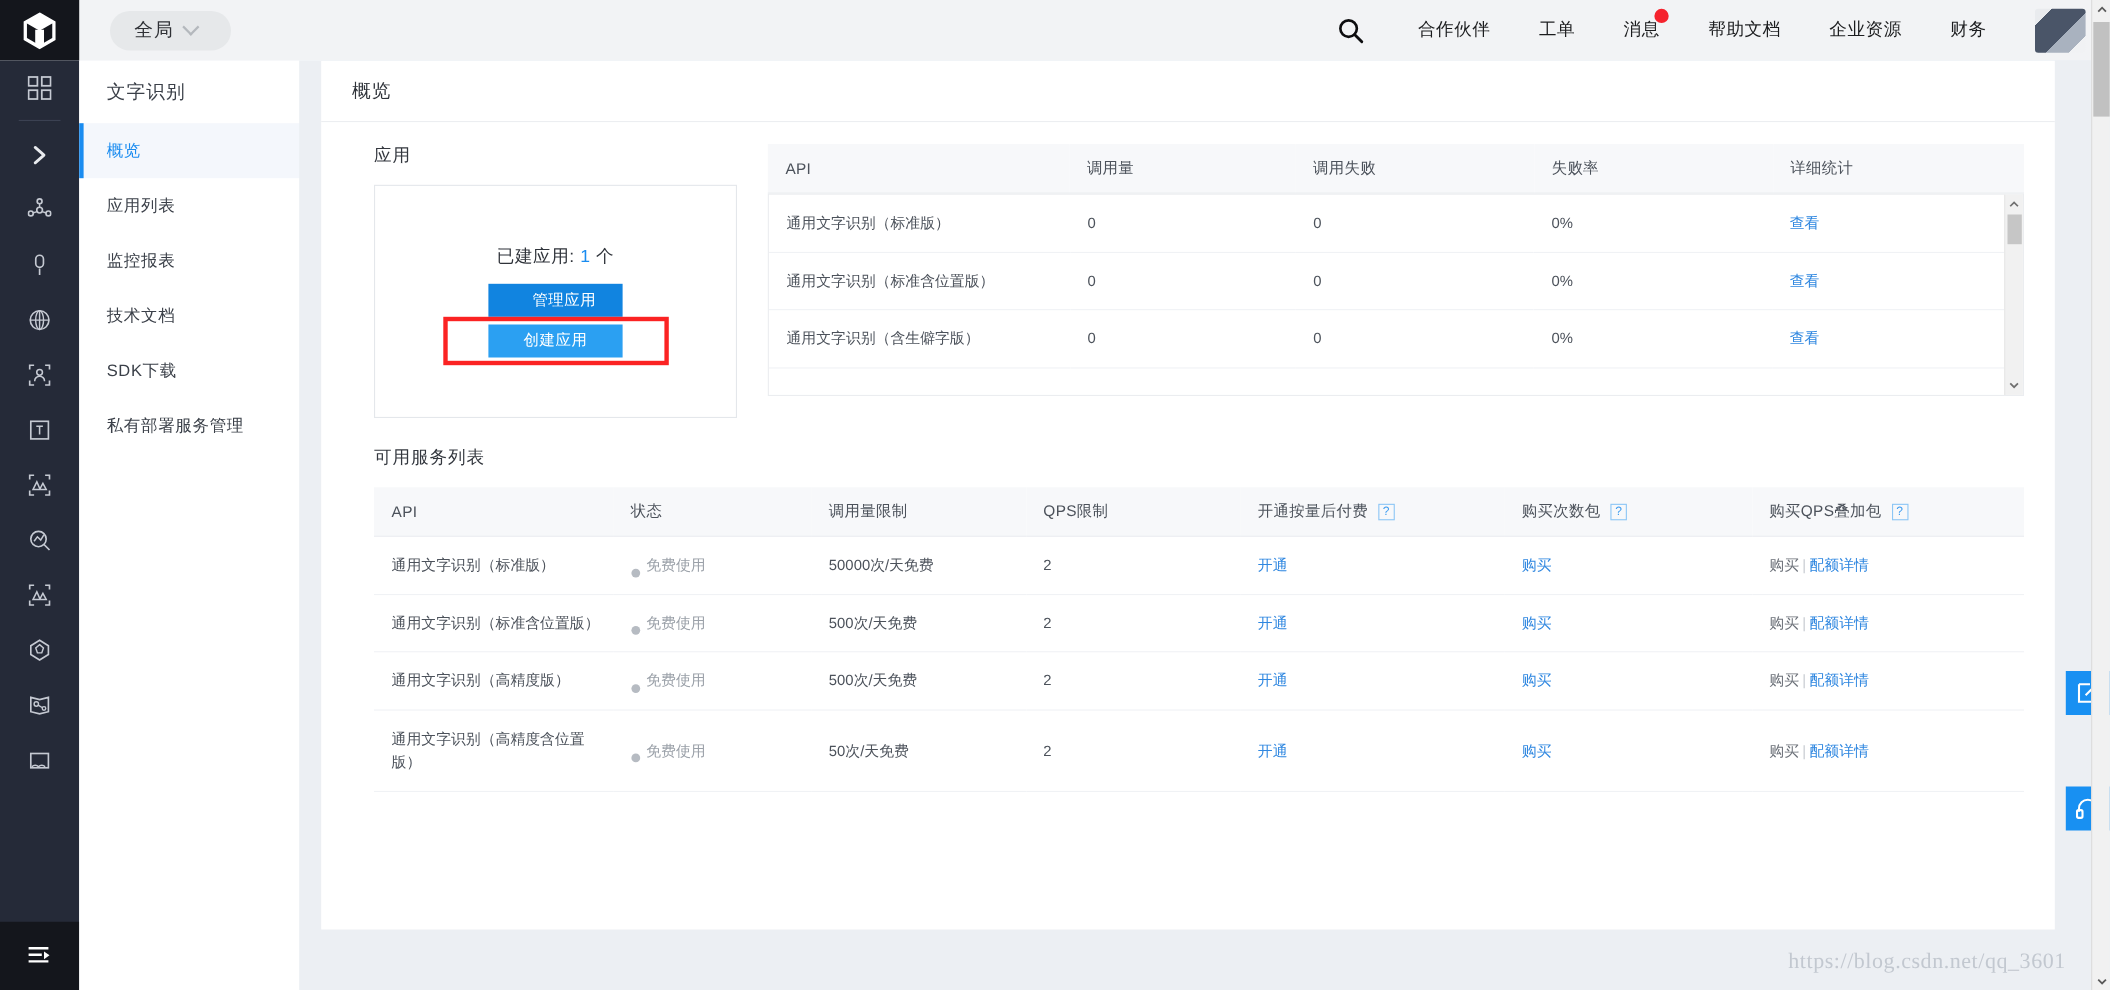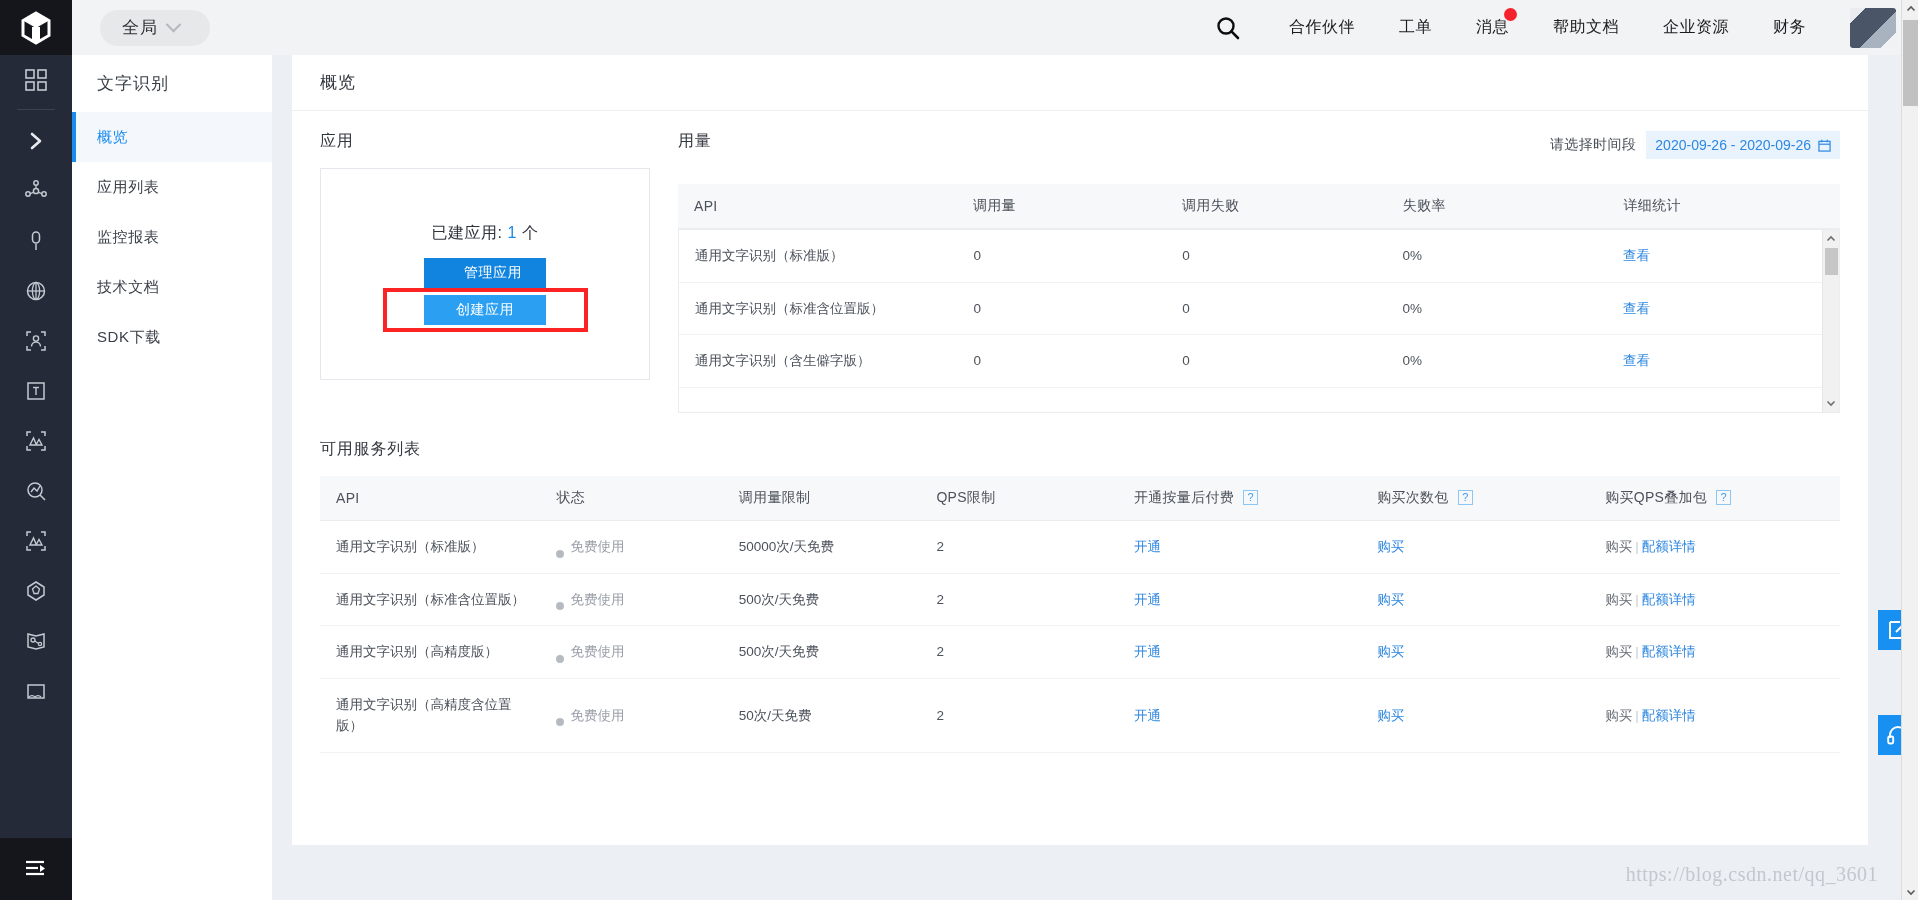--- a/index.html
+++ b/index.html
@@ -100,21 +100,21 @@
   .breadcrumb .crumb.last { cursor: default; }
 
   .panel {
     margin: 0 50px 0 20px; background: #fff; min-height: 790px;
   }
   .panel-head {
     height: 56px; display: flex; align-items: center; padding-left: 28px;
     font-size: 17px; color: #2f333a; border-bottom: 1px solid #eceef1;
     letter-spacing: 1px;
   }
-  .panel-body { padding: 20px 28px 0 28px; position: relative; }
+  .panel-body { padding: 20px 28px 0 28px; position: relative; margin-left: 20px; }
 
   .two-col { display: flex; gap: 28px; }
   .col-app { width: 330px; flex: 0 0 330px; }
   .col-usage { flex: 1; min-width: 0; }
 
   .sec-title { font-size: 16px; color: #33373e; margin-bottom: 16px; letter-spacing:.8px;}
 
   .app-card {
     border: 1px solid #e4e7eb; height: 212px; position: relative;
     display: flex; flex-direction: column; align-items: center; justify-content: center;
@@ -371,20 +371,23 @@
       <span>应用列表</span>
     </div>
     <div class="subnav-item">
       <span>监控报表</span>
     </div>
     <div class="subnav-item">
       <span>技术文档</span>
     </div>
     <div class="subnav-item">
       <span>SDK下载</span>
+    </div>
+    <div class="subnav-item">
+      <span>私有部署服务管理</span>
     </div>
   </div>
 
   <div class="main">
 
 
     <div class="panel">
       <div class="panel-head">概览</div>
 
       <div class="panel-body">
@@ -401,35 +404,20 @@
               </div>
               <button class="btn-blue btn-manage">管理应用</button>
               <div class="create-wrap">
                 <button class="btn-blue btn-create">创建应用</button>
                 <div class="hl-box"></div>
               </div>
             </div>
           </div>
 
           <div class="col-usage">
-            <div class="usage-head">
-              <div class="sec-title">用量</div>
-              <div class="date-wrap">
-                <span class="date-label">请选择时间段</span>
-                <div class="date-field">
-                  <span class="date-text">2020-09-26 - 2020-09-26</span>
-                  <svg width="13" height="13" viewBox="0 0 14 14">
-                    <rect x="1" y="2.5" width="12" height="10.5" fill="none" stroke="#2f87e0" stroke-width="1.3"></rect>
-                    <line x1="1" y1="5.6" x2="13" y2="5.6" stroke="#2f87e0" stroke-width="1.3"></line>
-                    <line x1="4" y1="0.8" x2="4" y2="3.4" stroke="#2f87e0" stroke-width="1.3"></line>
-                    <line x1="10" y1="0.8" x2="10" y2="3.4" stroke="#2f87e0" stroke-width="1.3"></line>
-                  </svg>
-                </div>
-              </div>
-            </div>
 
             <table>
               <colgroup>
                 <col style="width:24%">
                   <col style="width:18%">
                   <col style="width:19%">
                   <col style="width:19%">
                   <col style="width:20%">
               </colgroup>
               <thead>

